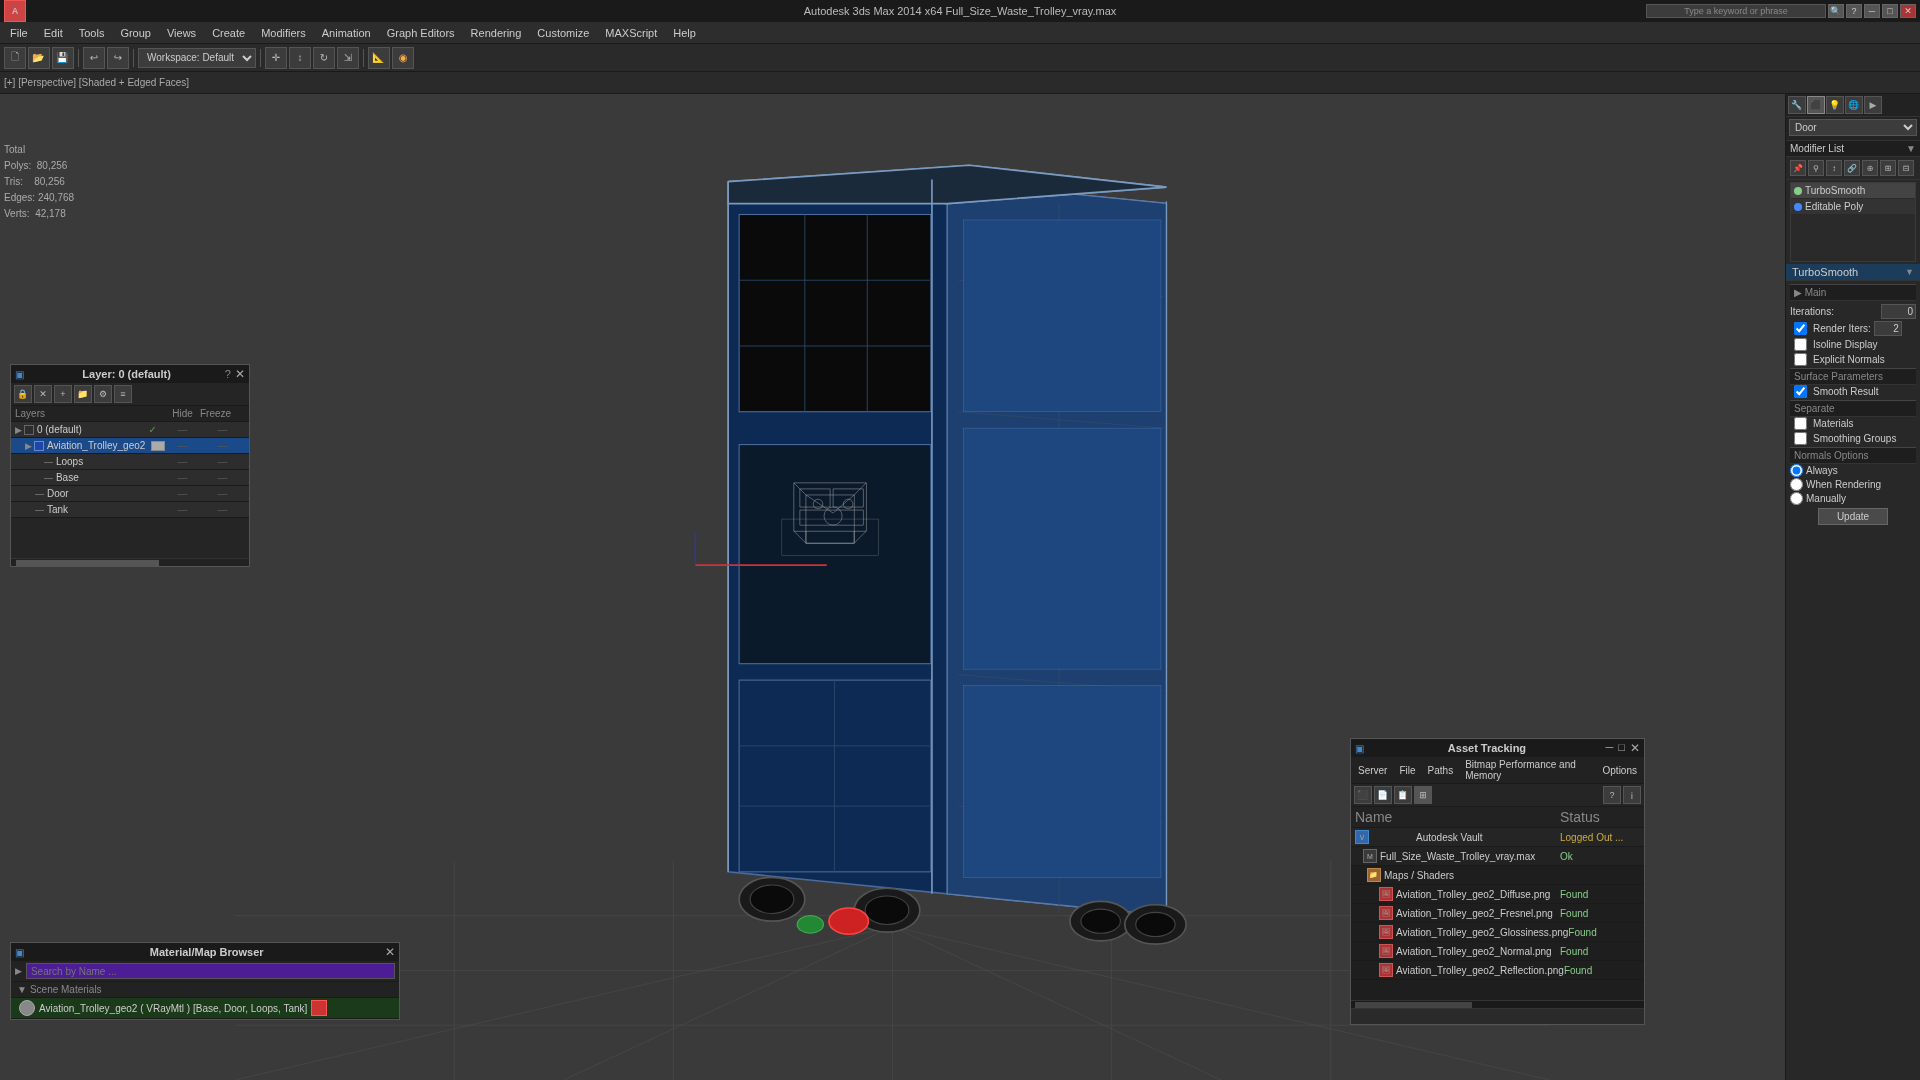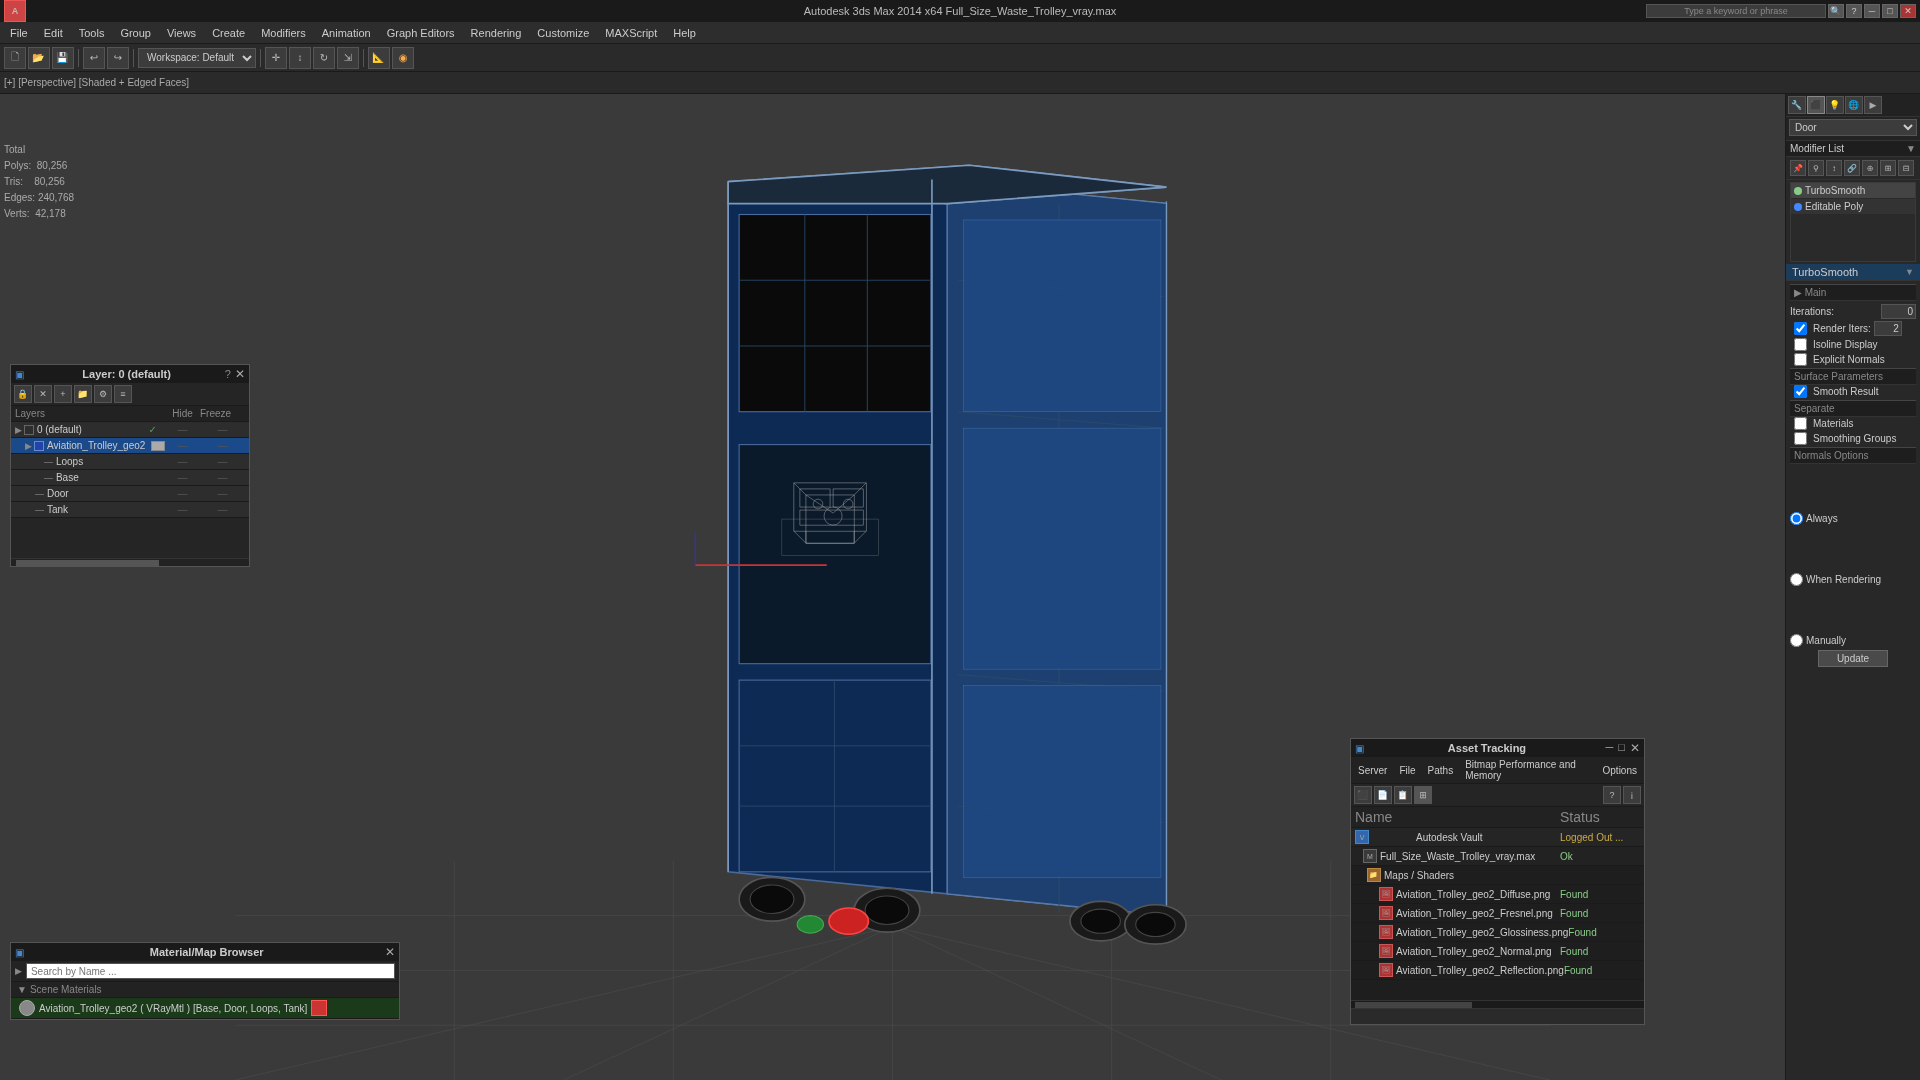--- a/index.html
+++ b/index.html
@@ -35,21 +35,21 @@
     #props-panel { width: 130px; background: #2a2a2a; border-left: 1px solid #1a1a1a; display: flex; flex-direction: column; font-size: 10px; }
     .props-dropdown { background: #3c3c3c; border: 1px solid #555; color: #ccc; width: 100%; font-size: 10px; padding: 1px; margin-bottom: 2px; }
     .modifier-item { display: flex; align-items: center; gap: 3px; padding: 2px 3px; background: #333; margin-bottom: 1px; cursor: pointer; font-size: 10px; }
     .modifier-item.active { background: #444; }
     .modifier-dot { width: 8px; height: 8px; border-radius: 50%; background: #88cc88; }
     .modifier-dot.active { background: #4488ff; }
     .props-row { display: flex; align-items: center; justify-content: space-between; margin-bottom: 2px; font-size: 10px; }
     .props-input { width: 35px; background: #3c3c3c; border: 1px solid #555; color: #ccc; font-size: 10px; padding: 1px 2px; text-align: right; }
     .props-checkbox { margin-right: 3px; }
     .props-section-title { background: #1e1e1e; color: #888; padding: 2px 4px; font-size: 10px; border-top: 1px solid #444; border-bottom: 1px solid #333; cursor: pointer; display: flex; align-items: center; gap: 3px; }
-    .radio-row { display: flex; align-items: center; gap: 3px; font-size: 10px; margin-bottom: 1px; margin-top: 48px; }
+    .radio-row { display: flex; align-items: center; gap: 3px; font-size: 10px; margin-bottom: 1px; }
     .props-btn { background: #4a4a4a; border: 1px solid #666; color: #ccc; font-size: 10px; padding: 2px 8px; cursor: pointer; width: 70px; margin: 3px auto; display: block; text-align: center; }
     .props-icons { display: flex; gap: 2px; padding: 3px 4px; border-bottom: 1px solid #333; }
     .props-icon-btn { width: 16px; height: 16px; background: #3c3c3c; border: 1px solid #555; color: #bbb; font-size: 8px; display: flex; align-items: center; justify-content: center; cursor: pointer; }
     .modifier-area { background: #2a2a2a; border: 1px solid #3a3a3a; margin: 2px 4px; min-height: 80px; }
 
     
     #layer-panel { position: absolute; top: 270px; left: 10px; width: 240px; background: #2d2d2d; border: 1px solid #555; z-index: 10; }
     .panel-titlebar { background: #1a1a1a; padding: 2px 4px; display: flex; align-items: center; justify-content: space-between; cursor: move; }
     .panel-title { color: #ccc; font-size: 11px; font-weight: bold; }
     .panel-close { color: #aaa; cursor: pointer; font-size: 12px; }
@@ -361,21 +361,21 @@
     </div>
 
     <div id="material-panel" style="position:absolute; bottom:60px; left:10px;">
       <div class="panel-titlebar">
         <span style="color:#4488cc;font-size:10px;margin-right:4px;">▣</span>
         <span class="panel-title">Material/Map Browser</span>
         <span class="panel-close">✕</span>
       </div>
       <div class="mat-search">
         <span style="color:#888;font-size:9px;">▶</span>
-        <input type="text" style="background: #ffffff; border: 1px solid rgb(85, 85, 85); color: rgb(136, 136, 136); font-size: 10px; padding: 1px 4px; width: 340px; height: 16px;" placeholder="Search by Name ...">
+        <input type="text" style="background: #4c1d95; border: 1px solid rgb(85, 85, 85); color: rgb(136, 136, 136); font-size: 10px; padding: 1px 4px; width: 340px; height: 16px;" placeholder="Search by Name ...">
       </div>
       <div class="mat-section-header">
         <span>▼</span>
         <span>Scene Materials</span>
       </div>
       <div class="mat-item">
         <div class="mat-icon" style="background:#888;border-radius:50%;width:16px;height:16px;border:1px solid #aaa;"></div>
         <div class="mat-name">Aviation_Trolley_geo2 ( VRayMtl ) [Base, Door, Loops, Tank]</div>
         <div class="mat-red"></div>
       </div>

